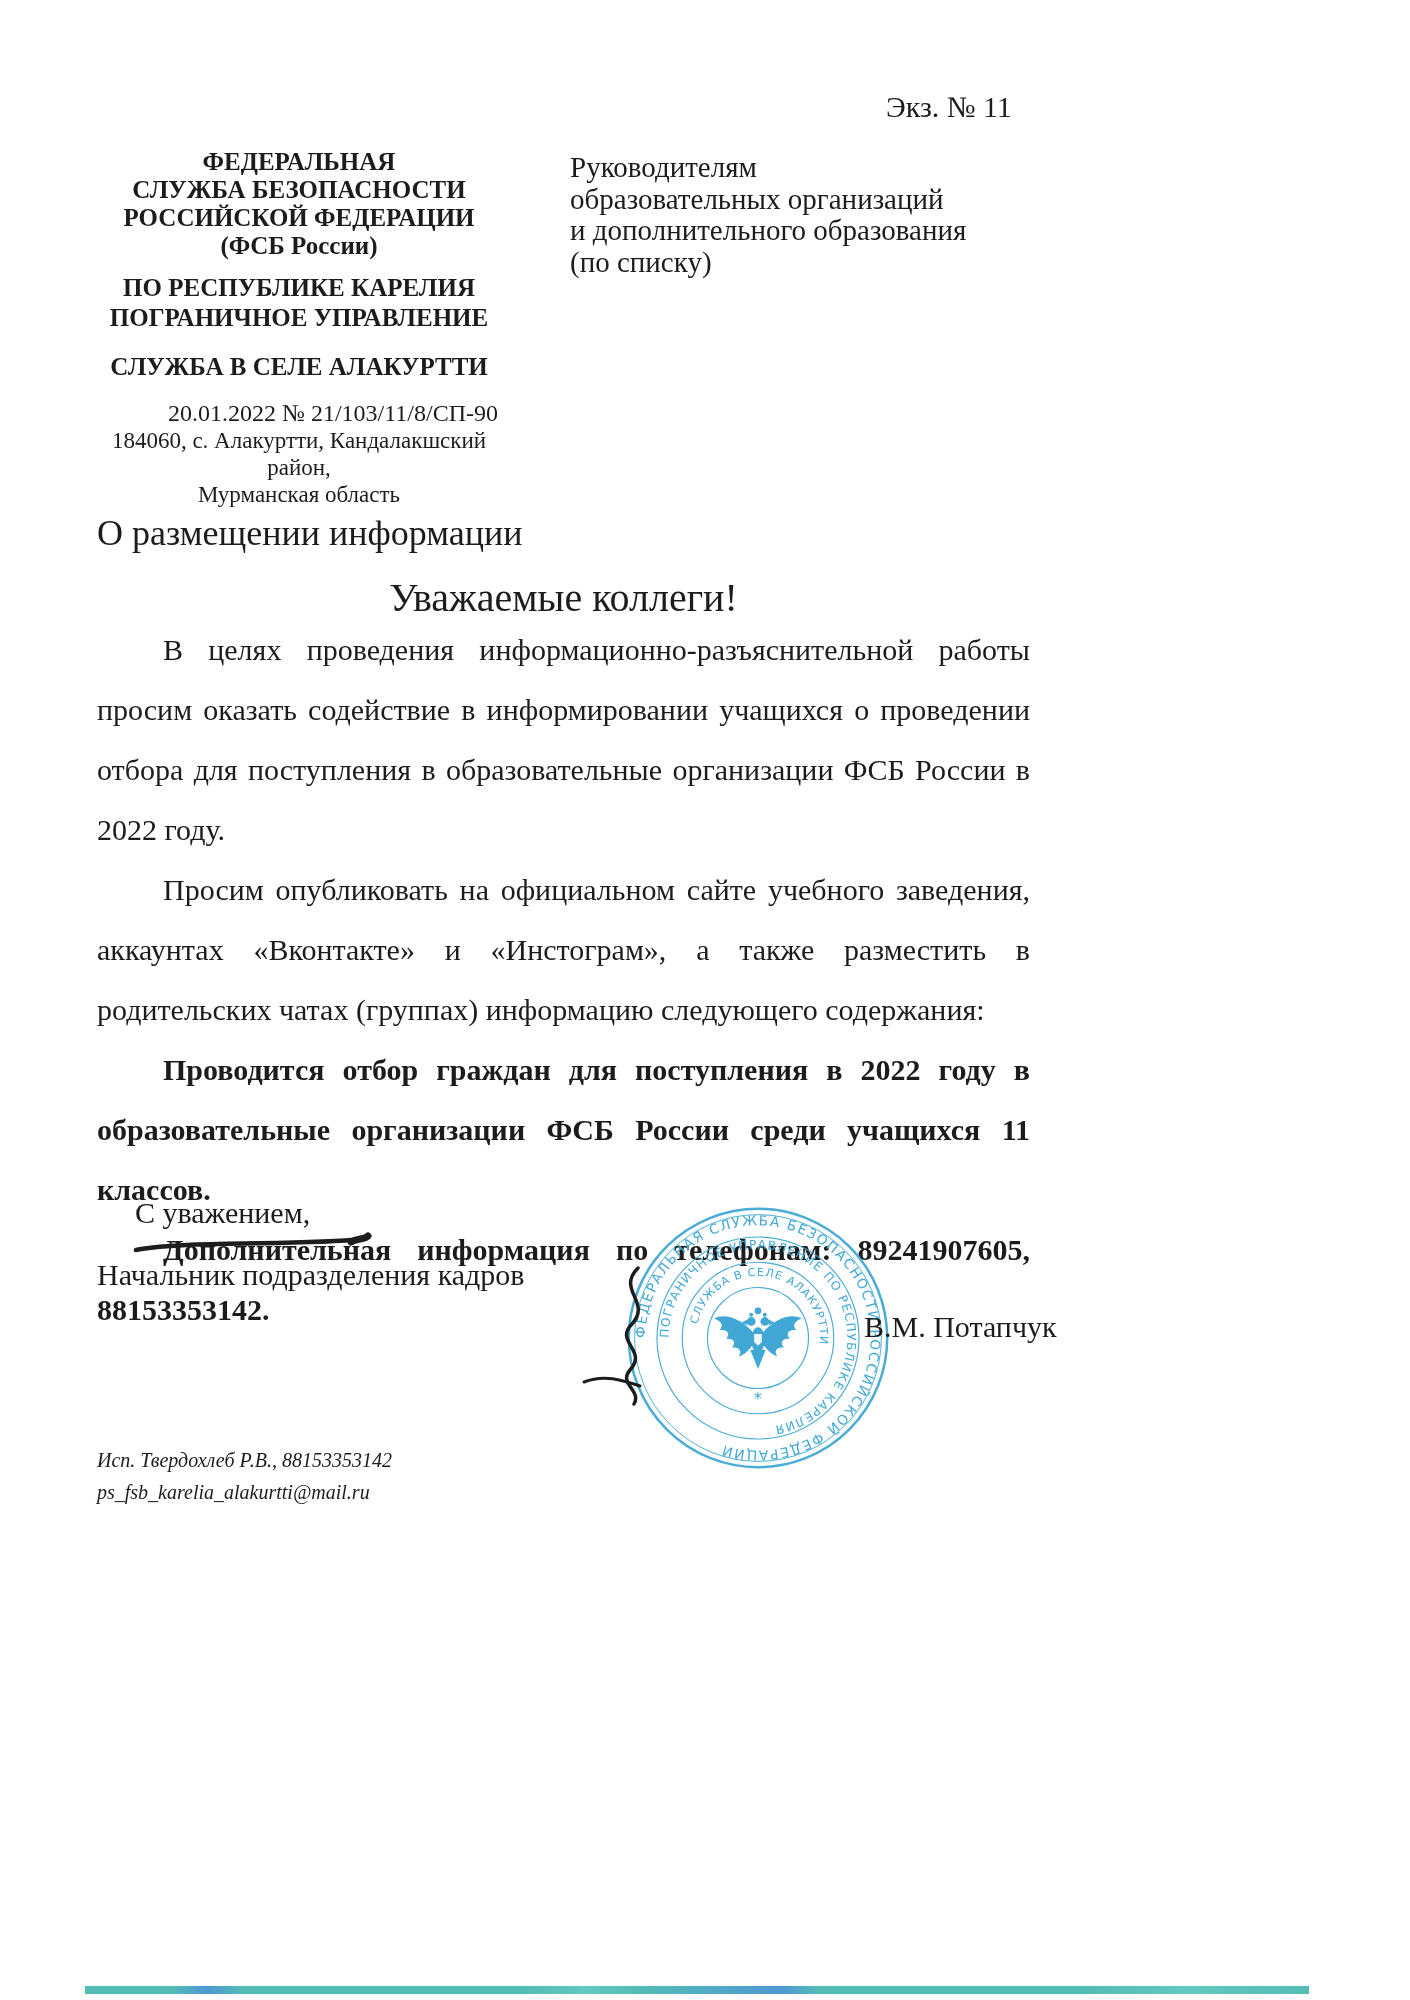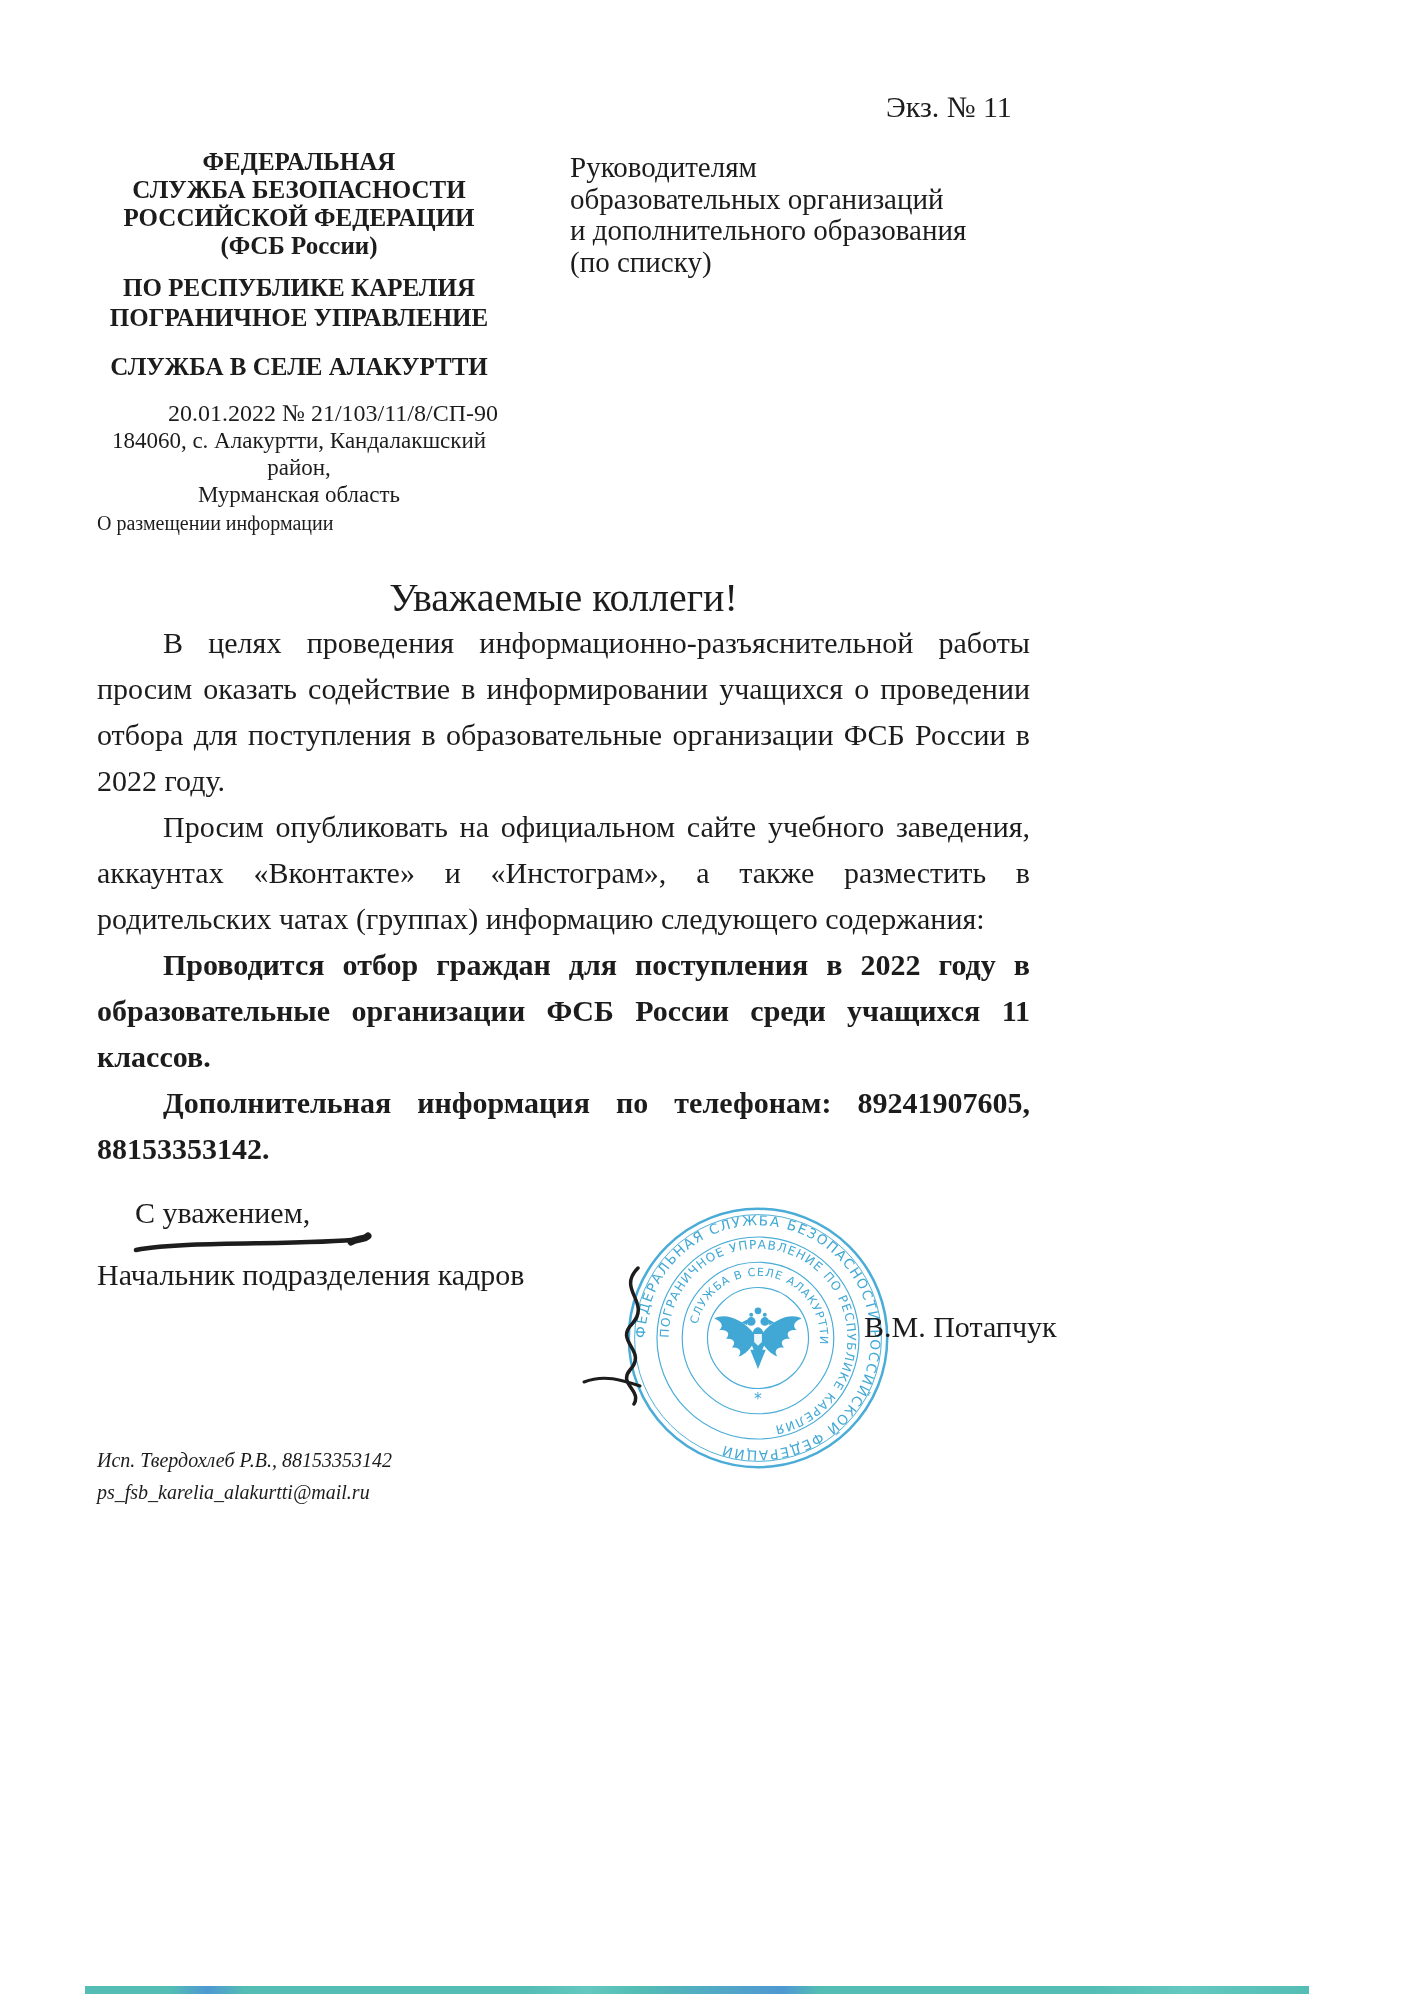--- a/index.html
+++ b/index.html
@@ -19,24 +19,24 @@
   .letterhead .division { margin-top:13px; font-weight:bold; }
   .letterhead .division div { font-size:25px; line-height:30px; }
   .letterhead .unit { margin-top:19px; font-weight:bold; font-size:25px; line-height:30px; }
   .letterhead .ref { margin-top:17px; font-size:24px; line-height:28px;text-align:right; }
   .letterhead .addr { font-size:23px; line-height:27px; }
 
   
   .addressee { left:570px; top:152px; width:400px; }
   .addressee div { font-size:29px; line-height:31.5px; }
 
-  .subject { left:97px; top:512px; font-size:20px; }
+  .subject { left:97px; top:512px; font-size:36px; }
   .salutation-wrap { left:97px; top:574px; width:933px; text-align:center; font-size:40px; }
 
-  .body-text { left:97px; top:620px; width:933px; font-size:30px; line-height:46px; }
+  .body-text { left:97px; top:620px; width:933px; font-size:30px; line-height:60px; }
   .body-text p { text-align:justify; text-align-last:left; text-indent:66px; margin:0; }
   .body-text p.bold { font-weight:bold; }
 
   .closing { left:135px; top:1196px; font-size:30px; }
   .closing-stroke { left:130px; top:1232px; }
   .signer-position { left:97px; top:1258px; font-size:30px; }
   .signer-name { left:858px; top:1310px; font-size:30px;margin-left:6px; }
 
   .stamp { left:622px; top:1202px; }
   .stamp text { font-family:"DejaVu Sans", sans-serif; }

